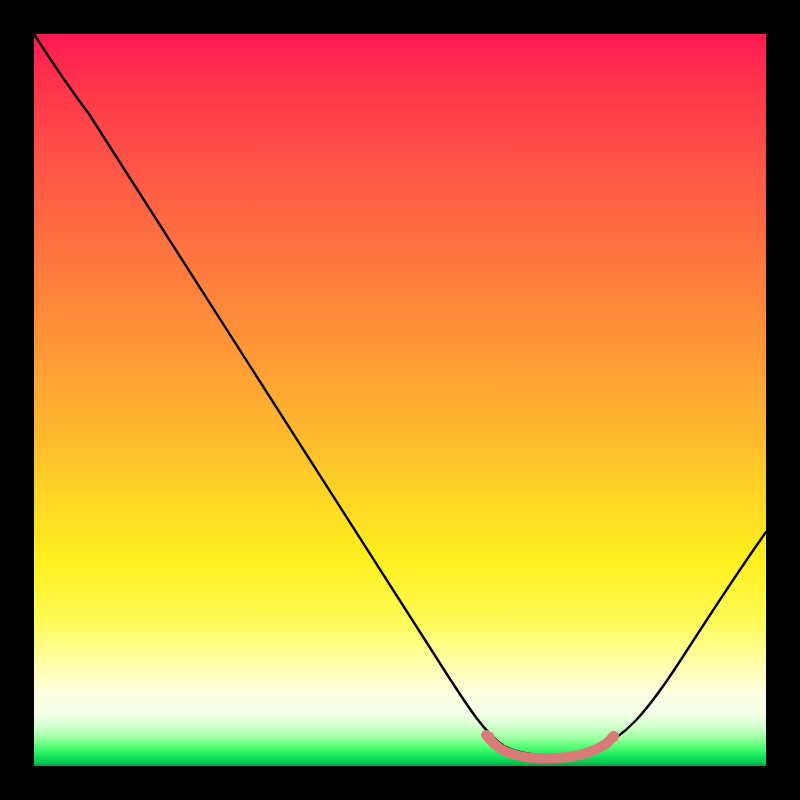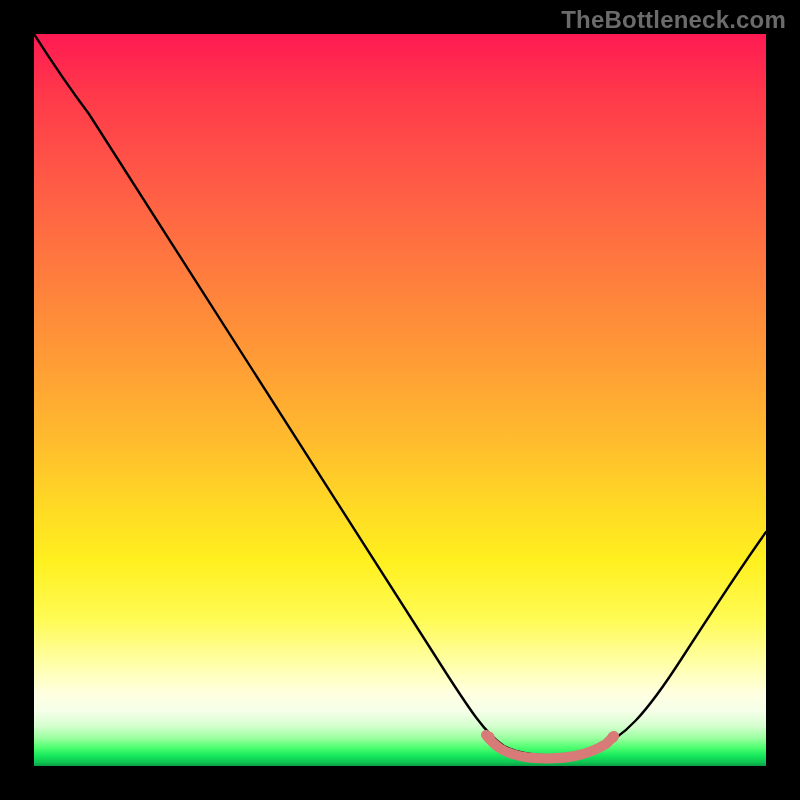--- a/index.html
+++ b/index.html
@@ -66,21 +66,20 @@
     inset: 0;
     width: 100%;
     height: 100%;
   }
 </style>
 </head>
 <body>
 
 <div class="frame">
 
-  <div class="watermark">TheBottleneck.com</div>
 
   <div class="plot">
     <div class="gradient"></div>
 
     <svg class="curve" viewBox="0 0 732 732" preserveAspectRatio="none">
 
       <path d="M 0 0
                C 28 44, 40 60, 55 80
                C 130 200, 260 400, 400 620
                C 438 680, 452 700, 470 712

